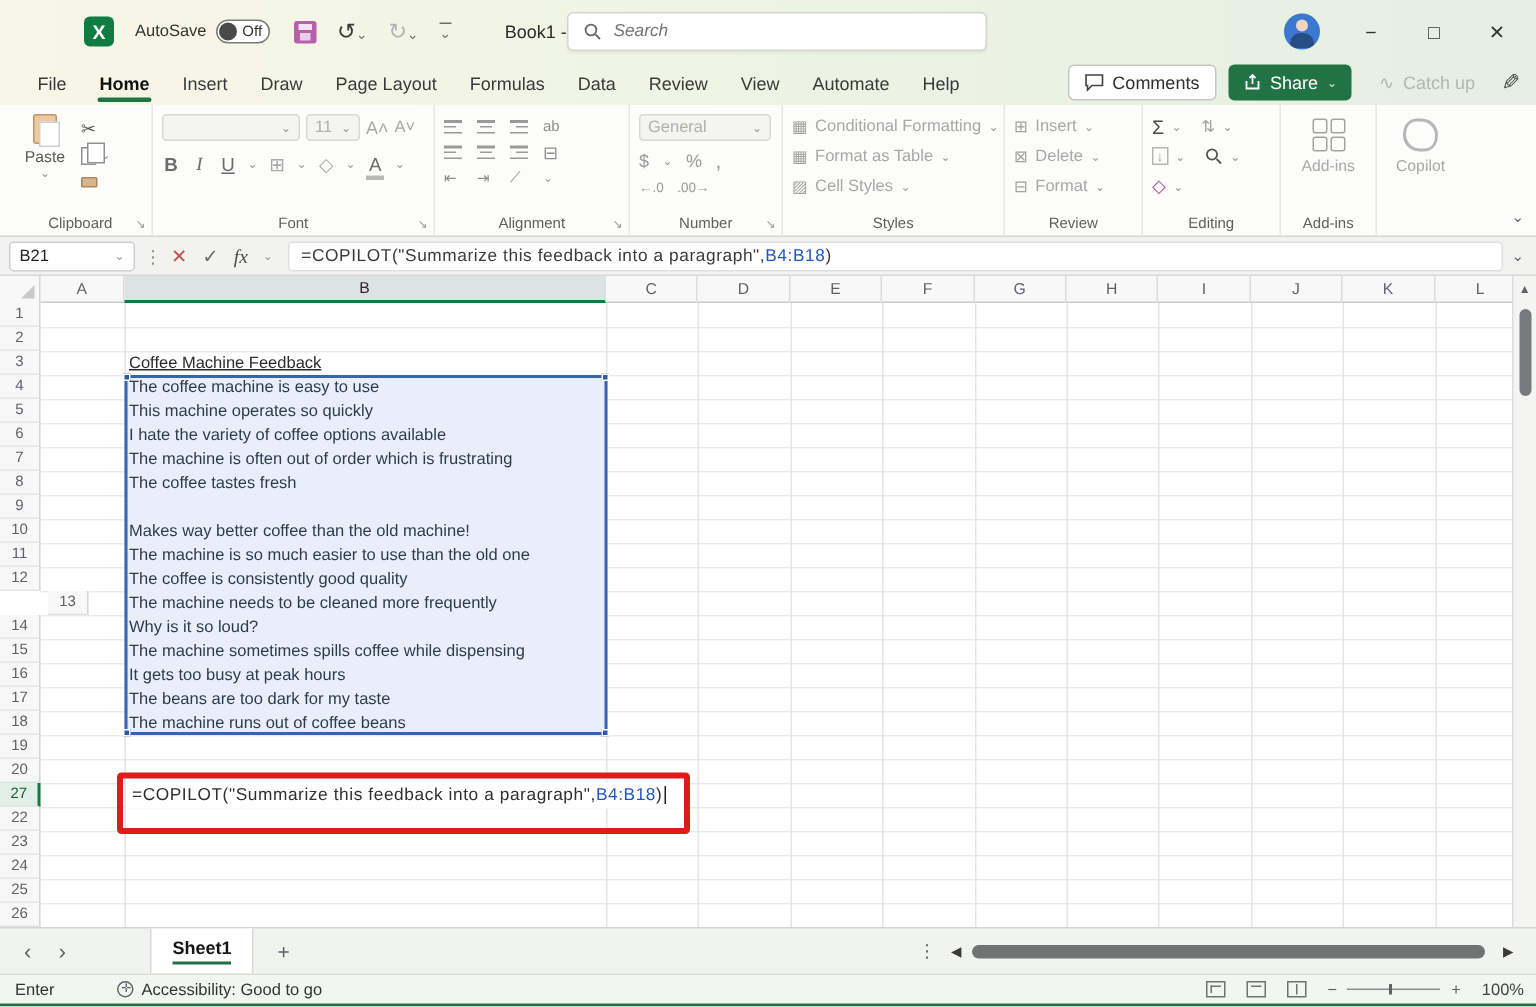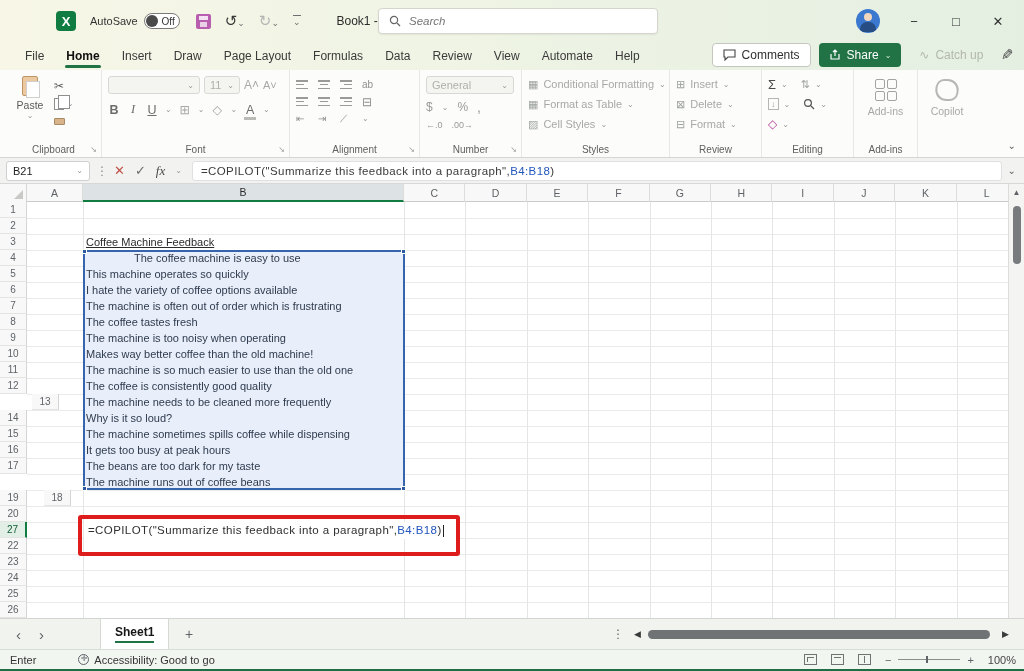--- a/index.html
+++ b/index.html
@@ -552,35 +552,34 @@
       <div class="rowhdr" style="top: 112px;">8</div>
       <div class="rowhdr" style="top: 128px;">9</div>
       <div class="rowhdr" style="top: 144px;">10</div>
       <div class="rowhdr" style="top: 160px;">11</div>
       <div class="rowhdr" style="top: 176px;">12</div>
       <div class="rowhdr" style="top: 192px; margin-left: 32px;">13</div>
       <div class="rowhdr" style="top: 208px;">14</div>
       <div class="rowhdr" style="top: 224px;">15</div>
       <div class="rowhdr" style="top: 240px;">16</div>
       <div class="rowhdr" style="top: 256px;">17</div>
-      <div class="rowhdr" style="top: 288px; margin-left: 44px;">18</div>
+      <div class="rowhdr" style="top: 272px;">18</div>
       <div class="rowhdr" style="top: 288px;">19</div>
       <div class="rowhdr" style="top: 304px;">20</div>
       <div class="rowhdr active" style="top: 320px;">27</div>
       <div class="rowhdr" style="top: 336px;">22</div>
       <div class="rowhdr" style="top: 352px;">23</div>
       <div class="rowhdr" style="top: 368px;">24</div>
       <div class="rowhdr" style="top: 384px;">25</div>
       <div class="rowhdr" style="top: 400px;">26</div>
-      <div class="cell-text" style="top: 48px; margin-left: 48px;">The coffee machine is easy to use</div>
+      <div class="cell-text" style="top: 48px;">The coffee machine is easy to use</div>
       <div class="cell-text" style="top: 64px;">This machine operates so quickly</div>
       <div class="cell-text" style="top: 80px;">I hate the variety of coffee options available</div>
       <div class="cell-text" style="top: 96px;">The machine is often out of order which is frustrating</div>
       <div class="cell-text" style="top: 112px;">The coffee tastes fresh</div>
-      <div class="cell-text" style="top: 128px;">The machine is too noisy when operating</div>
       <div class="cell-text" style="top: 144px;">Makes way better coffee than the old machine!</div>
       <div class="cell-text" style="top: 160px;">The machine is so much easier to use than the old one</div>
       <div class="cell-text" style="top: 176px;">The coffee is consistently good quality</div>
       <div class="cell-text" style="top: 192px;">The machine needs to be cleaned more frequently</div>
       <div class="cell-text" style="top: 208px;">Why is it so loud?</div>
       <div class="cell-text" style="top: 224px;">The machine sometimes spills coffee while dispensing</div>
       <div class="cell-text" style="top: 240px;">It gets too busy at peak hours</div>
       <div class="cell-text" style="top: 256px;">The beans are too dark for my taste</div>
       <div class="cell-text" style="top: 272px;">The machine runs out of coffee beans</div>
     </div>

